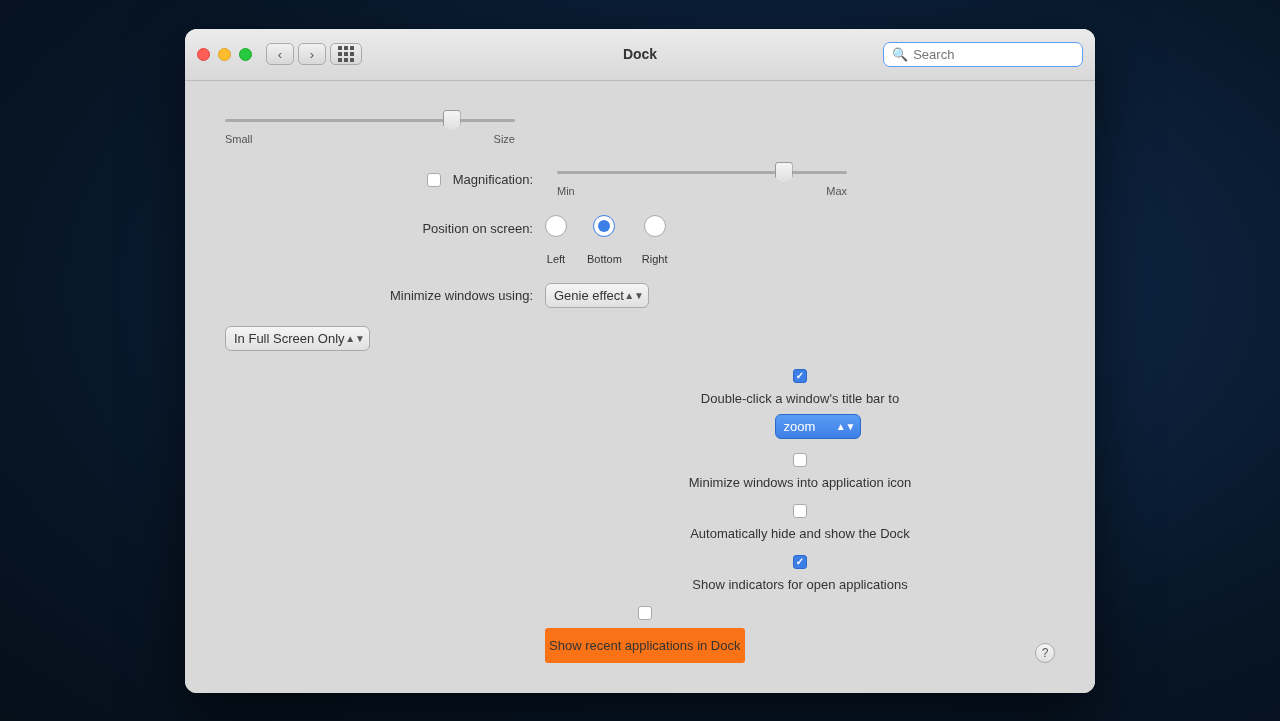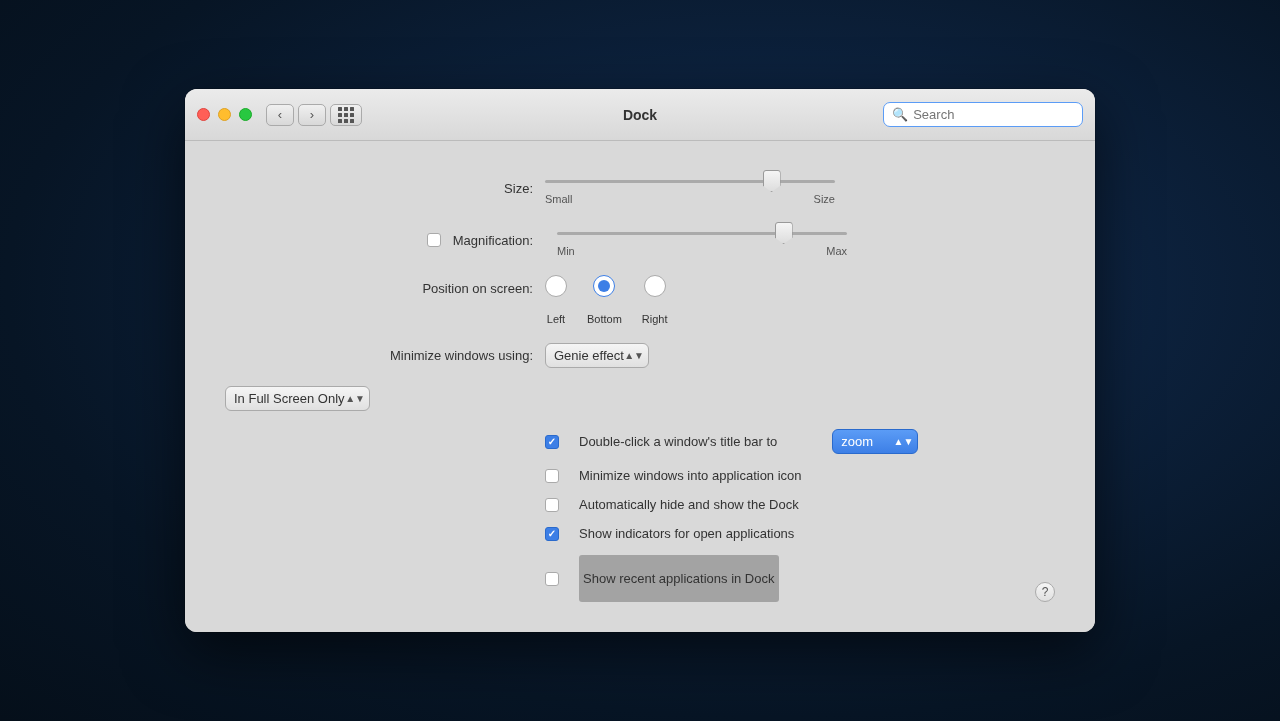--- a/index.html
+++ b/index.html
@@ -327,21 +327,22 @@
     .checkboxes-section {
       margin-left: 320px;
       display: flex;
       flex-direction: column;
       gap: 14px;
     }
 
     .checkbox-row {
       display: flex;
       align-items: center;
-      gap: 20px;
+      gap: 8px;
+      flex-direction: column;
     }
 
     .checkbox-label {
       font-size: 13px;
       color: #333;
     }
 
     .dropdown-zoom-wrapper {
       position: relative;
       display: inline-flex;
@@ -389,23 +390,23 @@
       margin-top: 10px;
     }
 
     .bottom-row {
       display: flex;
       align-items: flex-end;
       margin-top: 0;
     }
 
     .recent-label-highlight {
-      background: #a3a3a3;
+      background: #f97316;
       border-radius: 3px;
-      padding: 16px 4px;
+      padding: 10px 4px;
     }
   </style>
 </head>
 <body>
 
 <div class="window">
 
   <div class="titlebar">
     <div class="traffic-lights">
       <div class="traffic-light close"></div>
@@ -436,21 +437,20 @@
 
     <div class="search-box">
       <span class="search-icon-svg">🔍</span>
       <input class="search-input" type="text" placeholder="Search" style="">
     </div>
   </div>
 
   <div class="content">
 
     <div class="setting-row">
-      <div class="setting-label">Size:</div>
       <div class="slider-container">
         <div class="slider-track">
           <input type="range" class="slider" min="0" max="100" value="80" style="">
         </div>
         <div class="slider-labels">
           <span>Small</span>
           <span>Size</span>
         </div>
       </div>
     </div>

